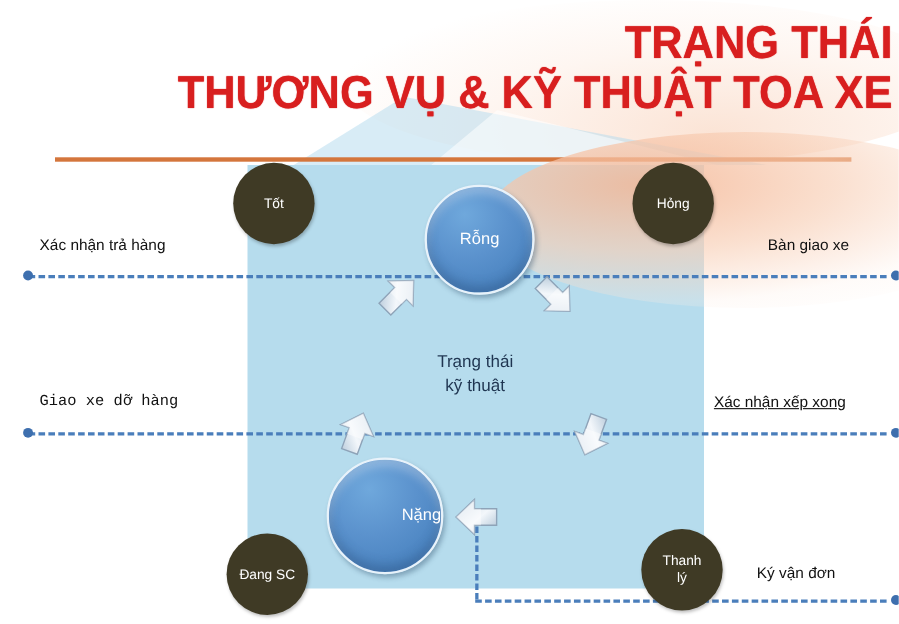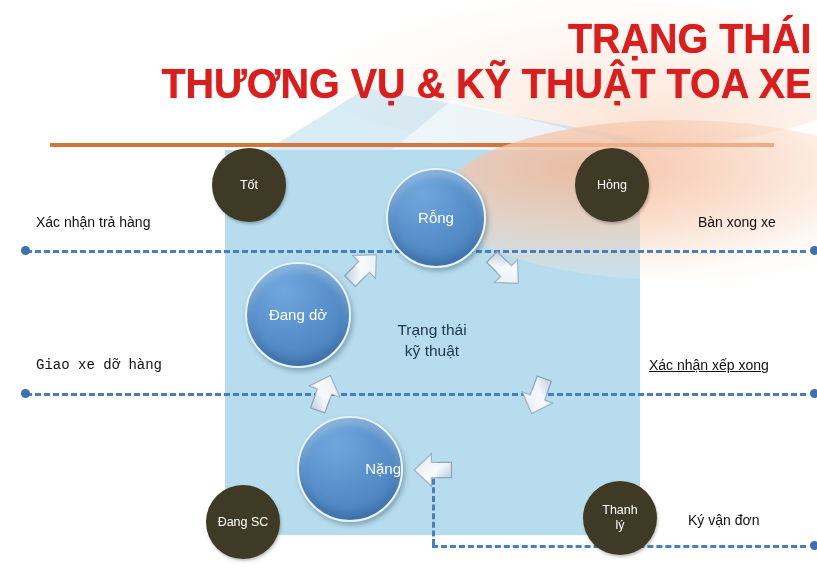--- a/index.html
+++ b/index.html
@@ -231,27 +231,24 @@
   <div class="node blue" style="left:374px;top:168px;width:100px;height:100px;">
     <span>Rỗng</span>
   </div>
 
 
 
   <div class="node blue" style="left:285px;top:416px;width:106px;height:106px;justify-content:flex-end;">
     <span>Nặng</span>
   </div>
 
-  <div class="node blue" style="left:233px;top:262px;width:106px;height:106px;">
-    <span>Đang dở</span>
-  </div>
 
   <div class="olabel" style="left:24px;top:214px;">Xác nhận trả hàng</div>
 
-  <div class="olabel" style="left:686px;top:214px;">Bàn xong xe</div>
+  <div class="olabel" style="left:686px;top:214px;">Bàn giao xe</div>
 
   <div class="olabel" style="left:24px;top:357px;font-family:Liberation Mono, monospace;">Giao xe dỡ hàng</div>
 
   <div class="olabel" style="left:637px;top:357px;text-decoration:underline;">Xác nhận xếp xong</div>
 
   <div class="olabel" style="left:676px;top:512px;">Ký vận đơn</div>
 
 </div>
 
 </body></html>

